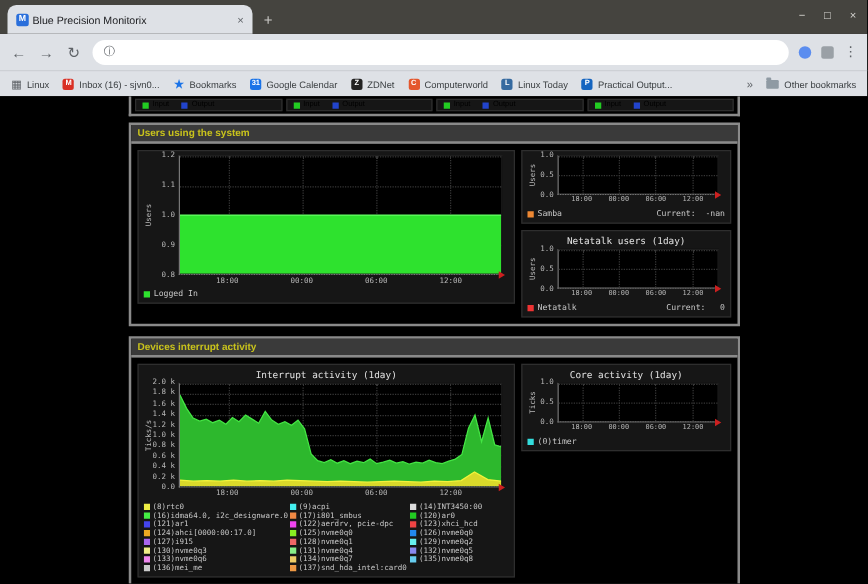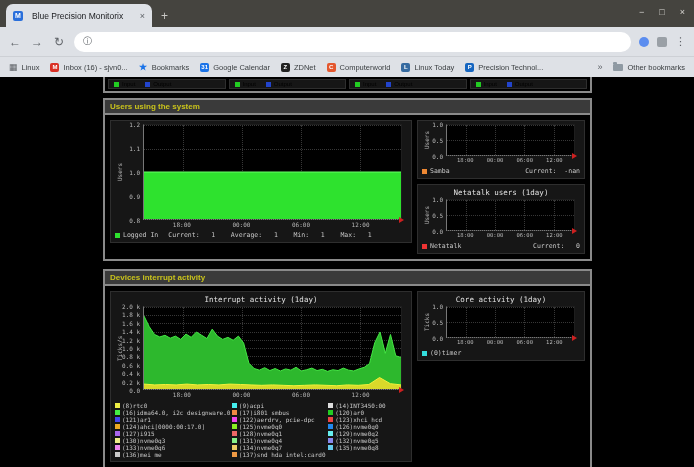--- a/index.html
+++ b/index.html
@@ -2,21 +2,21 @@
 <html><head>
 <meta charset="utf-8">
 <style>
   *{margin:0;padding:0;box-sizing:border-box;}
   html,body{width:694px;height:467px;}
   body{font-family:"Liberation Sans",sans-serif;background:#000;}
   .window{width:694px;height:467px;position:relative;overflow:hidden;background:#000;}
 
   
   .tabstrip{height:27px;background:#45443f;display:flex;align-items:flex-end;padding-left:6px;position:relative;}
-  .tab{height:23px;width:146px;background:#dee1e6;border-radius:7px 7px 0 0;display:flex;align-items:center;gap:9px;padding:0 7px;}
+  .tab{height:23px;width:196px;background:#dee1e6;border-radius:7px 7px 0 0;display:flex;align-items:center;gap:3px;padding:0 7px;}
   .favicon{width:10px;height:10px;background:#2a6fdb;color:#fff;font-size:7px;font-weight:bold;display:flex;align-items:center;justify-content:center;border-radius:2px;flex:none;}
   .tab-title{font-size:8.5px;color:#202124;white-space:nowrap;overflow:hidden;flex:1;}
   .tab-close{font-size:9px;color:#5f6368;}
   .newtab{color:#c9c8c5;font-size:12px;margin:0 0 5px 9px;line-height:1;}
   .wctl{position:absolute;right:9px;top:8px;display:flex;gap:15px;color:#d8d7d3;font-size:9px;line-height:1;}
   .navbar{height:29px;background:#dee1e6;display:flex;align-items:center;padding:0 8px;gap:8px;}
   .nav-ic{color:#5f6368;font-size:12px;width:14px;text-align:center;line-height:1;}
   .omnibox{flex:1;height:20px;background:#ffffff;border-radius:10px;display:flex;align-items:center;padding:0 9px;gap:5px;overflow:hidden;}
   .omni-info{color:#5f6368;font-size:9px;}
   .url{font-size:8.5px;white-space:nowrap;overflow:hidden;}
@@ -126,21 +126,21 @@
         <span class="bm">
           <span class="bm-ic" style="background: rgb(228, 87, 46); color: rgb(255, 255, 255);">C</span>
           <span>Computerworld</span>
         </span>
         <span class="bm">
           <span class="bm-ic" style="background: rgb(53, 106, 160); color: rgb(255, 255, 255);">L</span>
           <span>Linux Today</span>
         </span>
         <span class="bm">
           <span class="bm-ic" style="background: rgb(21, 101, 192); color: rgb(255, 255, 255);">P</span>
-          <span>Precision Technol...</span>
+          <span>Practical Output...</span>
         </span>
       </span>
     <span class="spacer"></span>
     <span class="chev">»</span>
     <span class="bm">
       <span class="folder"></span>
       <span>Other bookmarks</span>
     </span>
   </div>
 
@@ -234,21 +234,20 @@
                   <span style="left: 61%;">06:00</span>
                   <span style="left: 84%;">12:00</span>
                 </div>
               <div class="g-foot">
                 <div class="g-legend">
                     <span class="li">
                       <span class="sq" style="background: rgb(46, 226, 46);"></span>
                       <span>Logged In</span>
                     </span>
                   </div>
-                <span class="g-stats">Current:   1    Average:   1    Min:   1    Max:   1</span>
               </div>
             </div>
           </div>
           <div class="colR">
             <div class="panel small">
               <div class="g-main">
                 <div class="g-ylab">Users</div>
                 <div class="g-yticks">
                     <span style="top: 0%;">1.0</span>
                     <span style="top: 50%;">0.5</span>

